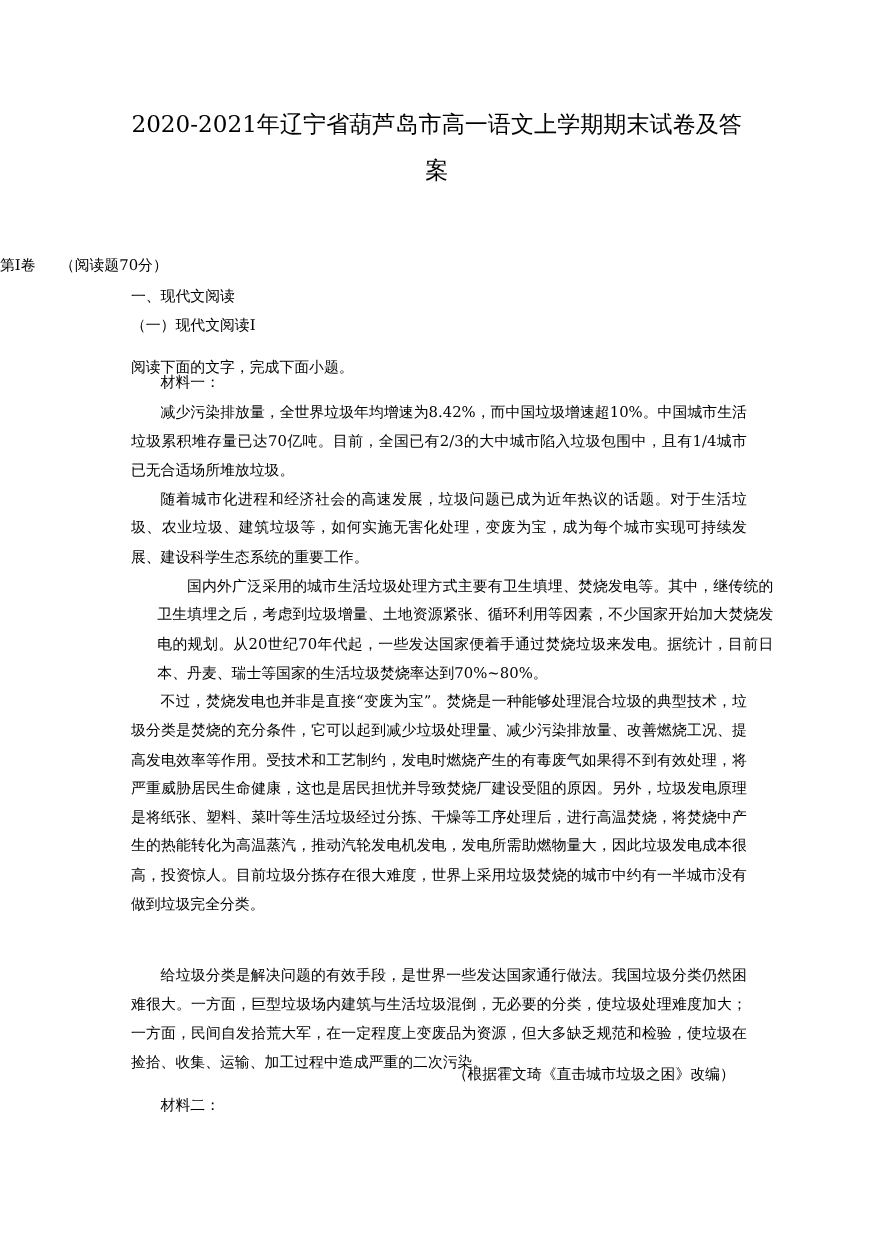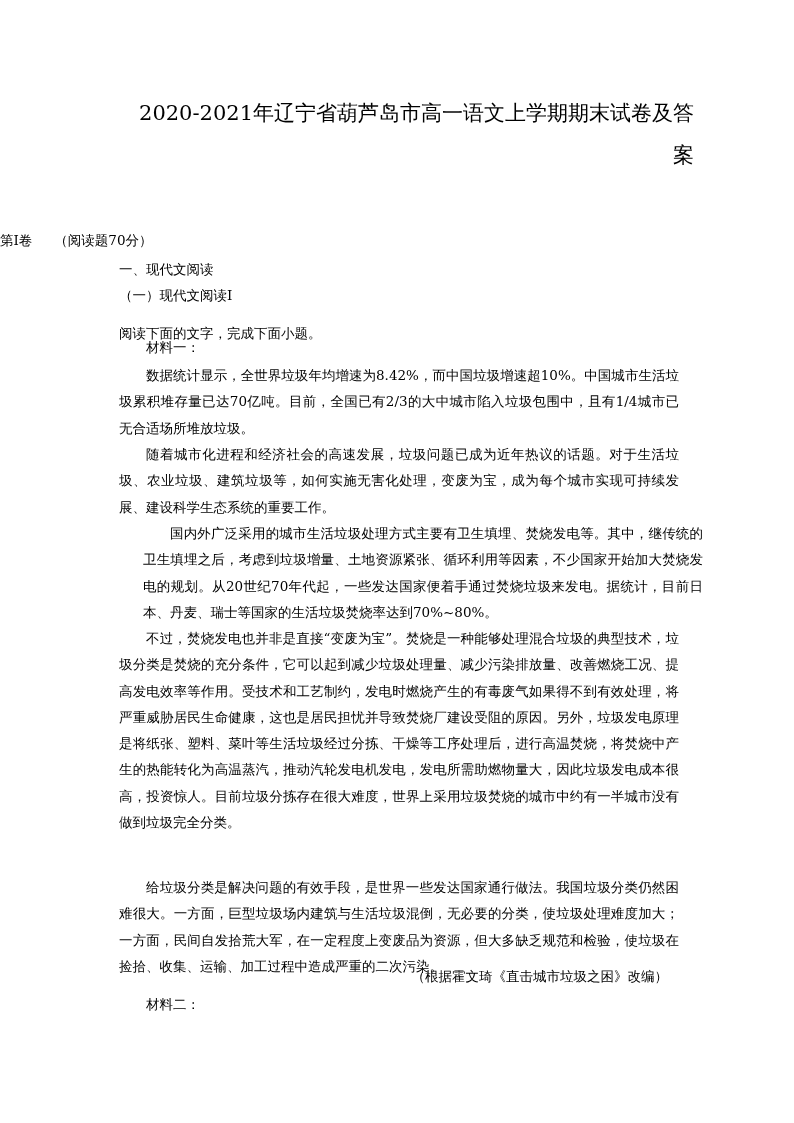--- a/index.html
+++ b/index.html
@@ -1,18 +1,18 @@
 <!DOCTYPE html>
 <html><head>
 <meta charset="utf-8">
 <style>
   html, body { margin: 0; padding: 0; background: #ffffff; }
   body { width: 794px; height: 1123px; position: relative; overflow: hidden;
          font-family: "DejaVu Serif", "Liberation Serif", serif; color: #000; }
-  .title { position: absolute; left: 100px; width: 594px; text-align: right;
+  .title { position: absolute; left: 100px; width: 594px; text-align: center;
            font-size: 21px; line-height: 42px; letter-spacing: 0px; }
   .title.l1 { top: 92px; }
   .title.l2 { top: 134px; }
   .section-head { position: absolute; top: 232px; left: 0; width: 794px; 
                   font-size: 13.5px; }
   .section-head span.gap { display: inline-block; width: 22px; }
   .line { position: absolute; left: 119px; font-size: 13.5px; white-space: nowrap; }
   .para { position: absolute; left: 119px; width: 560px; font-size: 13.5px;
           line-height: 26.3px; text-align: justify; text-indent: 27px; }
   .source { position: absolute; top: 968px; right: 126px; font-size: 13.5px; white-space: nowrap; }
@@ -26,21 +26,21 @@
 
   <div class="section-head">
     <span>第Ⅰ卷</span><span class="gap"></span><span>（阅读题70分）</span>
   </div>
 
   <div class="line" style="top:261px;">一、现代文阅读</div>
   <div class="line" style="top:287px;">（一）现代文阅读Ⅰ</div>
   <div class="line" style="top:313px;margin-top:12px;">阅读下面的文字，完成下面小题。</div>
   <div class="line" style="top:339px; left:146px;">材料一：</div>
 
-  <div class="para" style="top:362px;">数据统计显示，全世界垃圾年均增速为8.42%，而中国垃圾增速超10%。中国城市生活垃圾累积堆存量已达70亿吨。目前，全国已有2/3的大中城市陷入垃圾包围中，且有1/4城市已无合适场所堆放垃圾。</div>
+  <div class="para" style="top:362px;">减少污染排放量，全世界垃圾年均增速为8.42%，而中国垃圾增速超10%。中国城市生活垃圾累积堆存量已达70亿吨。目前，全国已有2/3的大中城市陷入垃圾包围中，且有1/4城市已无合适场所堆放垃圾。</div>
   <div class="para" style="top:441px;">随着城市化进程和经济社会的高速发展，垃圾问题已成为近年热议的话题。对于生活垃圾、农业垃圾、建筑垃圾等，如何实施无害化处理，变废为宝，成为每个城市实现可持续发展、建设科学生态系统的重要工作。</div>
   <div class="para" style="top:520px;margin-left:24px;">国内外广泛采用的城市生活垃圾处理方式主要有卫生填埋、焚烧发电等。其中，继传统的卫生填埋之后，考虑到垃圾增量、土地资源紧张、循环利用等因素，不少国家开始加大焚烧发电的规划。从20世纪70年代起，一些发达国家便着手通过焚烧垃圾来发电。据统计，目前日本、丹麦、瑞士等国家的生活垃圾焚烧率达到70%~80%。</div>
   <div class="para" style="top:625px;">不过，焚烧发电也并非是直接“变废为宝”。焚烧是一种能够处理混合垃圾的典型技术，垃圾分类是焚烧的充分条件，它可以起到减少垃圾处理量、减少污染排放量、改善燃烧工况、提高发电效率等作用。受技术和工艺制约，发电时燃烧产生的有毒废气如果得不到有效处理，将严重威胁居民生命健康，这也是居民担忧并导致焚烧厂建设受阻的原因。另外，垃圾发电原理是将纸张、塑料、菜叶等生活垃圾经过分拣、干燥等工序处理后，进行高温焚烧，将焚烧中产生的热能转化为高温蒸汽，推动汽轮发电机发电，发电所需助燃物量大，因此垃圾发电成本很高，投资惊人。目前垃圾分拣存在很大难度，世界上采用垃圾焚烧的城市中约有一半城市没有做到垃圾完全分类。</div>
   <div class="para" style="top:874px;">给垃圾分类是解决问题的有效手段，是世界一些发达国家通行做法。我国垃圾分类仍然困难很大。一方面，巨型垃圾场内建筑与生活垃圾混倒，无必要的分类，使垃圾处理难度加大；一方面，民间自发拾荒大军，在一定程度上变废品为资源，但大多缺乏规范和检验，使垃圾在捡拾、收集、运输、加工过程中造成严重的二次污染。</div>
 
   <div class="source">（根据霍文琦《直击城市垃圾之困》改编）</div>
   <div class="line" style="top:996px; left:146px;">材料二：</div>
 </div>
 
 </body></html>

